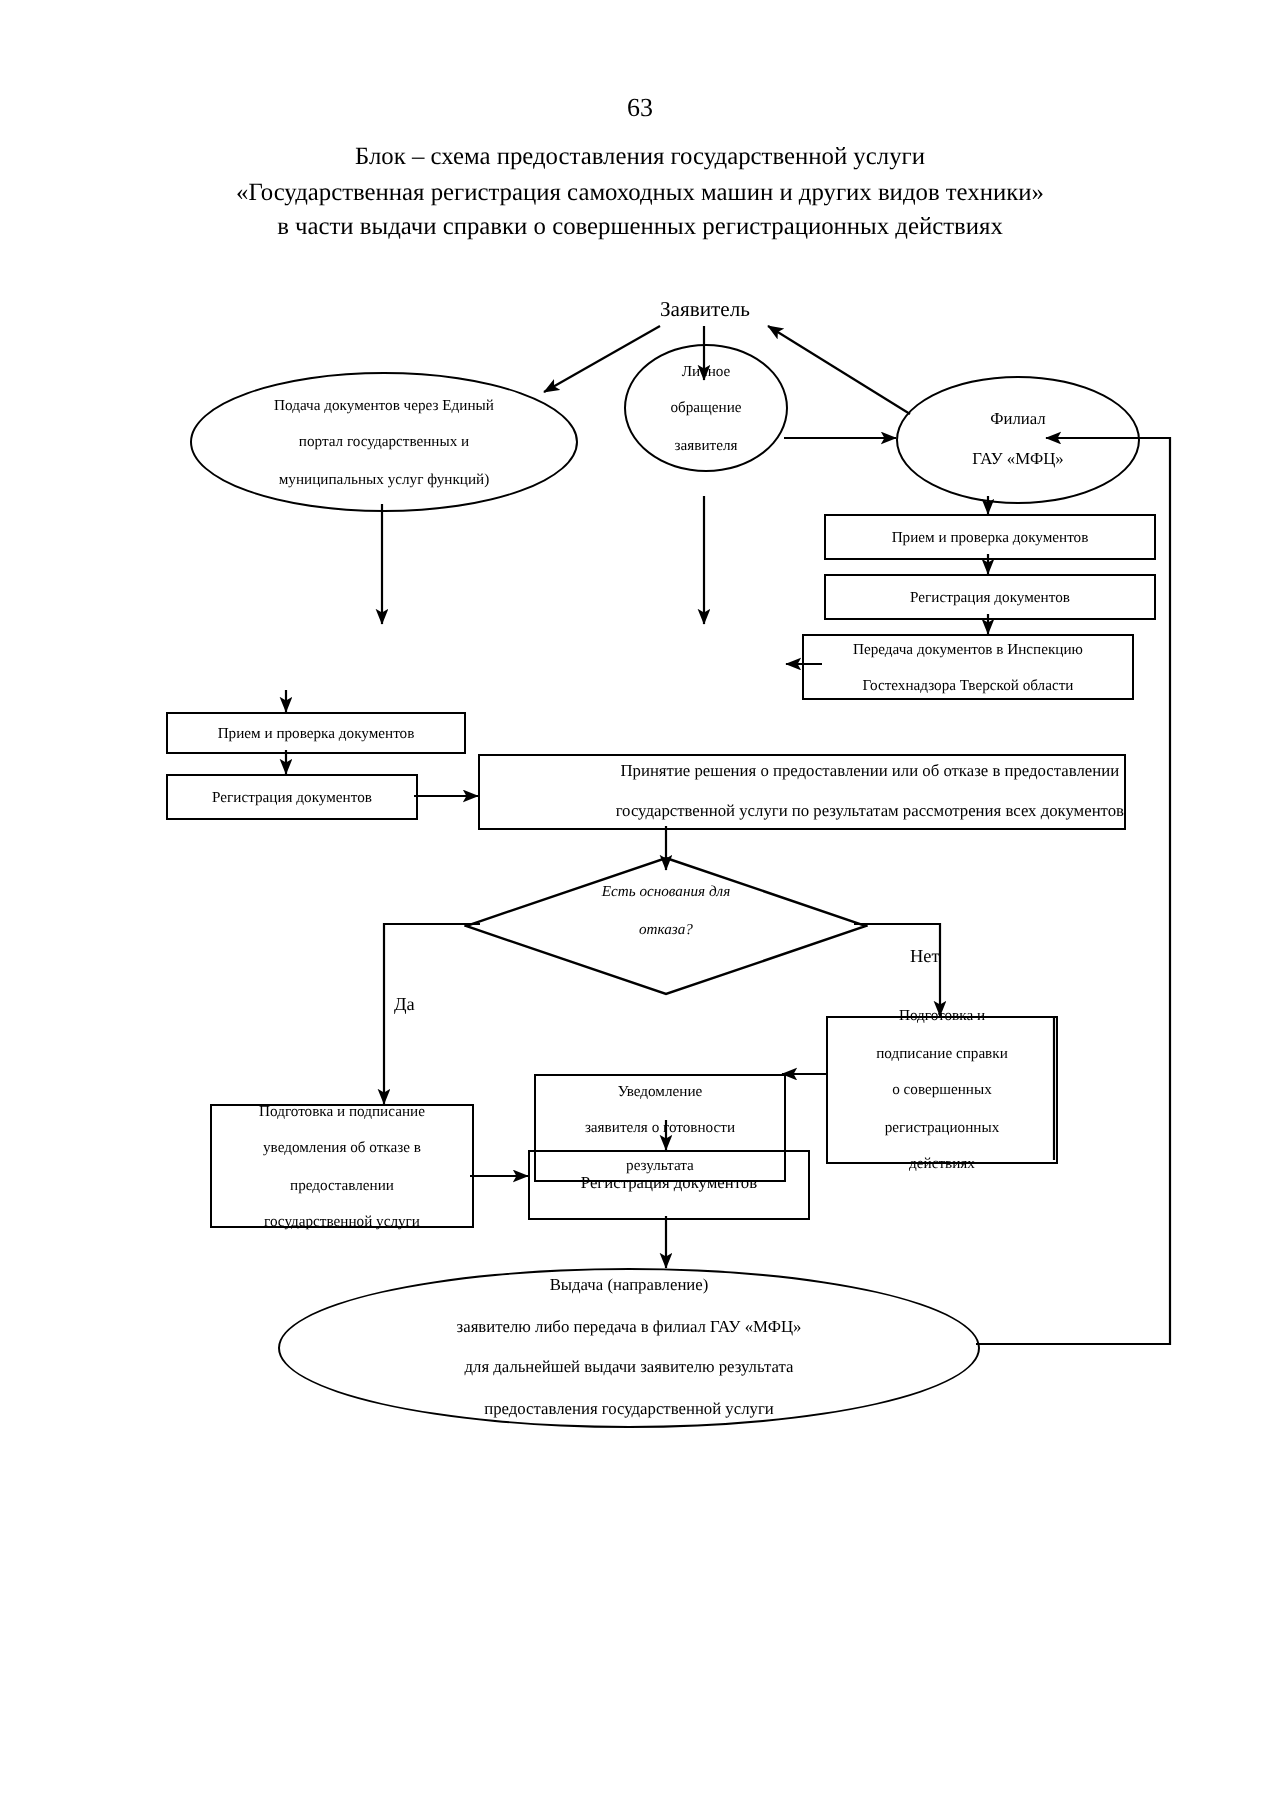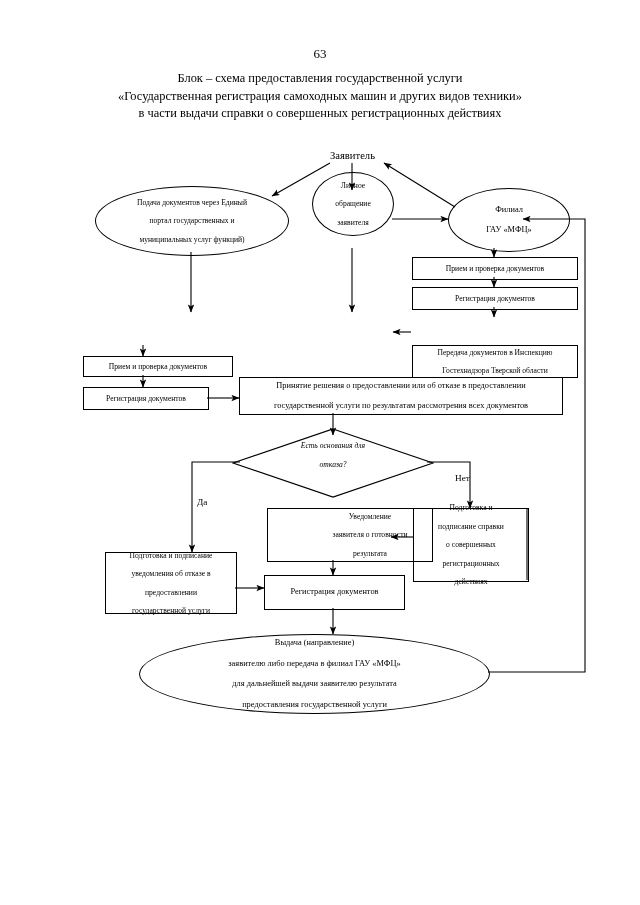--- a/index.html
+++ b/index.html
@@ -112,57 +112,57 @@
   </div>
 
   <div class="node" style="left:412px;top:257px;width:164px;height:21px;border:1.1px solid #000;">
     <span class="t10">Прием и проверка документов</span>
   </div>
 
   <div class="node" style="left:412px;top:287px;width:164px;height:21px;border:1.1px solid #000;">
     <span class="t10">Регистрация документов</span>
   </div>
 
-  <div class="node" style="left:412px;top:317px;width:164px;height:31px;border:1.1px solid #000;margin-top:28px;">
+  <div class="node" style="left:401px;top:317px;width:164px;height:31px;border:1.1px solid #000;">
     <span class="t10">
       <span>Передача документов в Инспекцию</span><br>
       <span>Гостехнадзора Тверской области</span>
     </span>
   </div>
 
 
   <div class="node" style="left:83px;top:356px;width:148px;height:19px;border:1.1px solid #000;">
     <span class="t10">Прием и проверка документов</span>
   </div>
 
   <div class="node" style="left:83px;top:387px;width:124px;height:21px;border:1.1px solid #000;">
     <span class="t10">Регистрация документов</span>
   </div>
 
-  <div class="node" style="left:239px;top:377px;width:322px;height:36px;border:1.1px solid #000;">
+  <div class="node" style="left:239px;top:377px;width:322px;height:36px;border:1.1px solid #000;justify-content:flex-end;">
     <span class="t11">
       <span>Принятие решения о предоставлении или об отказе в предоставлении</span><br>
       <span>государственной услуги по результатам рассмотрения всех документов</span>
     </span>
   </div>
 
   <svg style="left:232px;top:428px;width:202px;height:70px;position:absolute;" viewBox="0 0 202 70">
     <polygon points="101,1 201,35 101,69 1,35" fill="none" stroke="#000" stroke-width="1.2"></polygon>
   </svg>
   <div class="node" style="left:232px;top:440px;width:202px;height:30px;font-style:italic;">
     <span class="t10">
       <span>Есть основания для</span><br>
       <span>отказа?</span>
     </span>
   </div>
 
   <div class="lbl t12" style="left:173px;top:497px;margin-left:24px;">Да</div>
   <div class="lbl t12" style="left:455px;top:473px;">Нет</div>
 
-  <div class="node" style="left:267px;top:508px;width:124px;height:52px;border:1.1px solid #000;padding-left:40px;">
+  <div class="node" style="left:267px;top:537px;width:124px;height:52px;border:1.1px solid #000;">
     <span class="t10">
       <span>Уведомление</span><br>
       <span>заявителя о готовности</span><br>
       <span>результата</span>
     </span>
   </div>
 
   <div class="node" style="left:413px;top:508px;width:114px;height:72px;border:1.1px solid #000;">
     <span class="t10">
       <span>Подготовка и</span><br>

